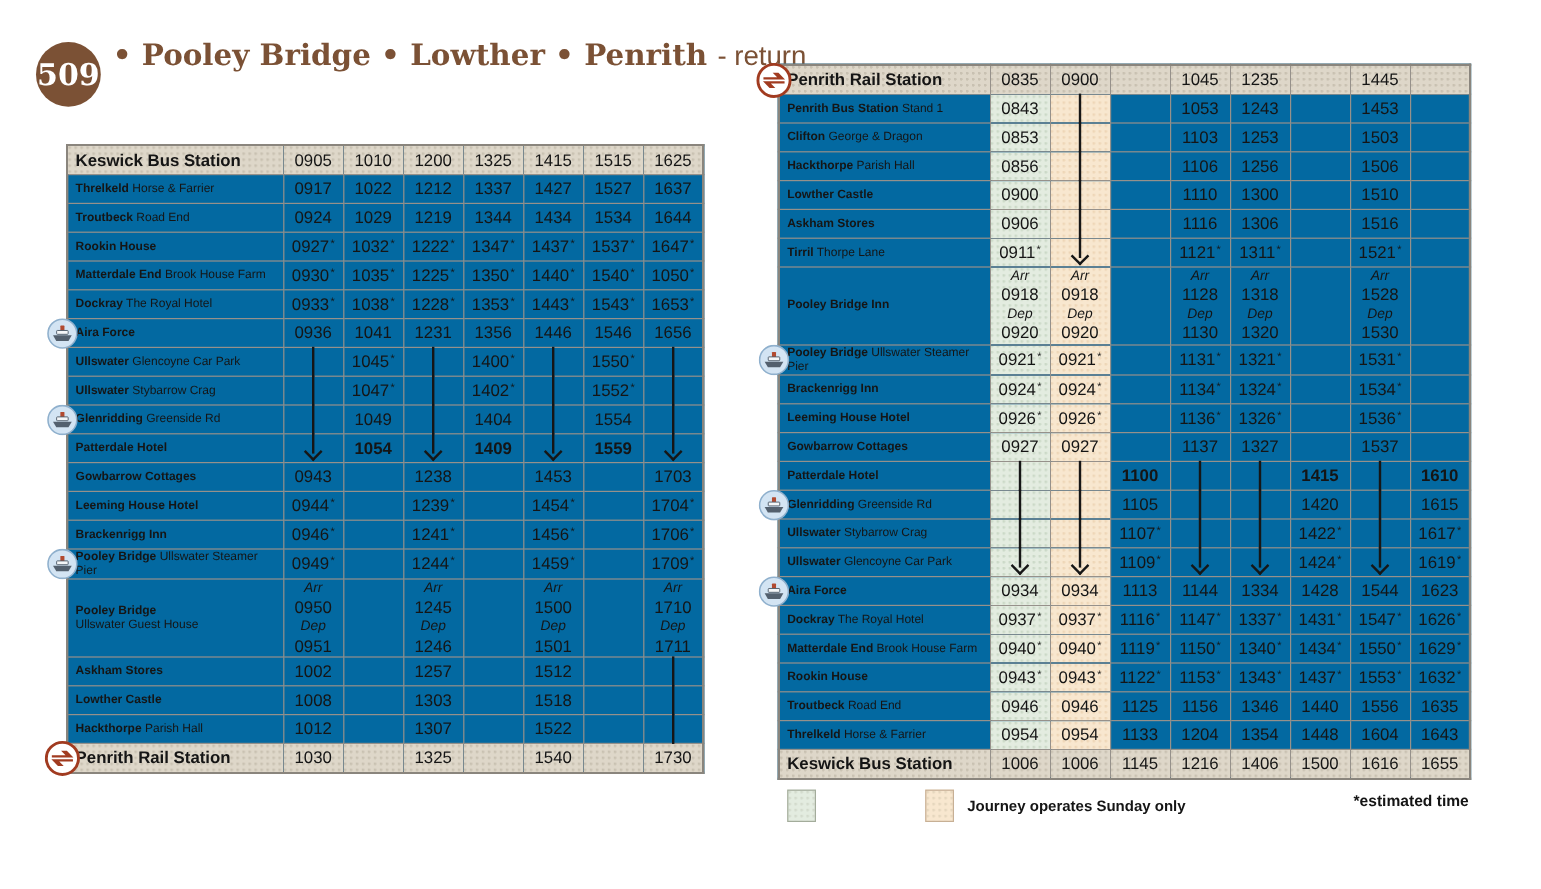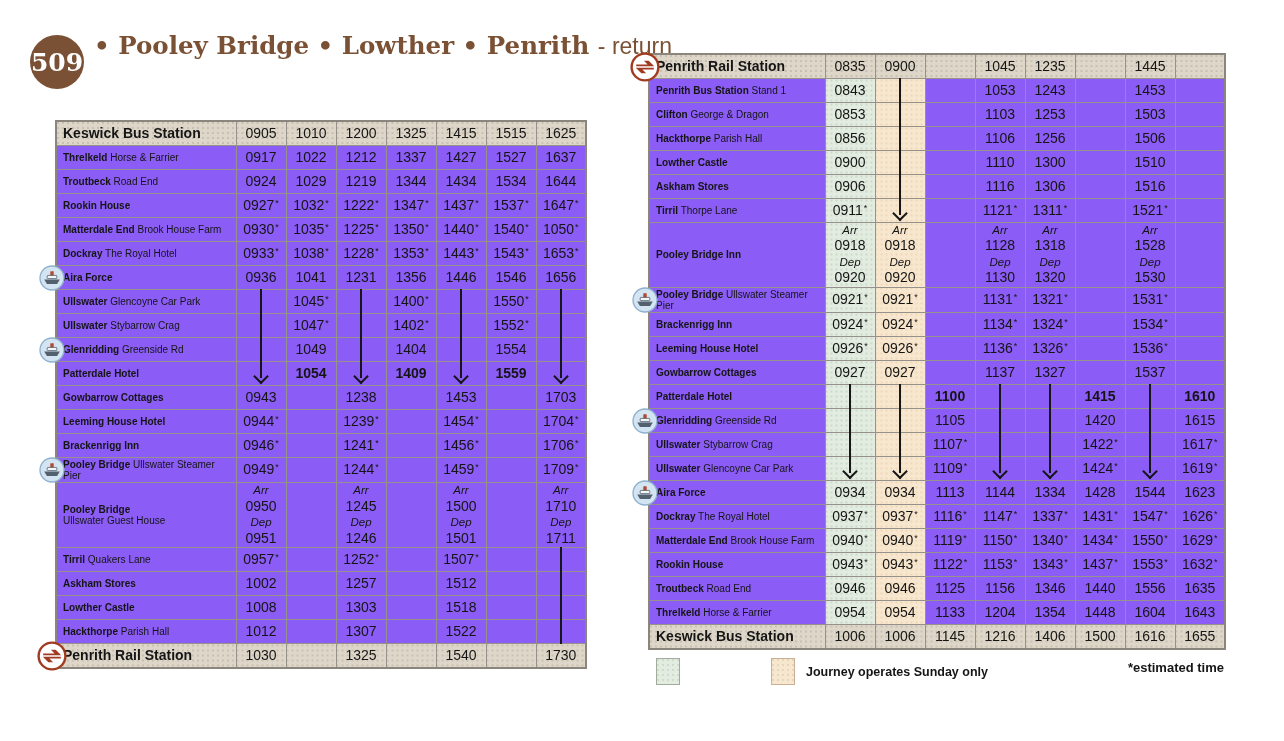--- a/index.html
+++ b/index.html
@@ -17,21 +17,21 @@
     font-family:"DejaVu Serif",serif;font-weight:bold;font-size:25px;flex:0 0 auto;
     margin-top:4px;
   }
   .title{margin-left:10px;font-family:"DejaVu Serif",serif;font-weight:bold;color:#7b5135;
     font-size:24.5px;line-height:30px;}
   .title .ret{font-family:"Liberation Sans",sans-serif;font-weight:400;font-size:23px;}
   
   .twrap{position:absolute;}
   .twrap-out{left:55px;top:120px;}
   .twrap-ret{left:648px;top:53px;}
-  table.tt{border-collapse:collapse;table-layout:fixed;border:2px solid #8a857d;background:#8b5cf6;}
+  table.tt{border-collapse:collapse;table-layout:fixed;border:2px solid #8a857d;background:#0369a1;}
   .tt-out{width:530px;}
   .tt-ret{width:576px;}
   .tt-out col.cname{width:180px;}
   .tt-ret col.cname{width:176px;}
   .tt col.ct{width:50px;}
   table.tt td{
     border:1px solid #96918b;height:21px;padding:0 3px;
     font-size:14px;text-align:center;vertical-align:middle;
     position:relative;line-height:1.12;
   }
@@ -340,32 +340,20 @@
           </td>
           <td></td>
           <td class="ad">
             <div class="lbl">Arr</div>
             <div class="tm">1710</div>
             <div class="lbl">Dep</div>
             <div class="tm">1711</div>
           </td>
         </tr>
         <tr>
-          <td class="name"><span class="nm">Tirril</span> <span class="sub">Quakers Lane</span></td>
-          <td><span>0957</span><span class="est">*</span></td>
-          <td></td>
-          <td><span>1252</span><span class="est">*</span></td>
-          <td></td>
-          <td><span>1507</span><span class="est">*</span></td>
-          <td></td>
-          <td>
-            <div class="al"></div>
-          </td>
-        </tr>
-        <tr>
           <td class="name"><span class="nm">Askham Stores</span></td>
           <td>1002</td>
           <td></td>
           <td>1257</td>
           <td></td>
           <td>1512</td>
           <td></td>
           <td>
             <div class="al"></div>
           </td>

